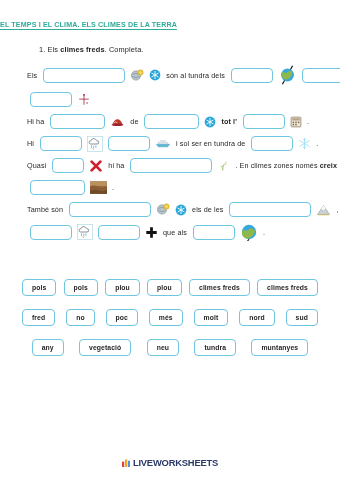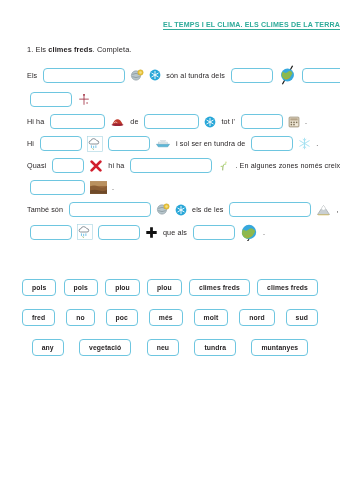--- a/index.html
+++ b/index.html
@@ -8,34 +8,34 @@
     width:340px;height:480px;
     background:#ffffff;
     font-family:"Liberation Sans","DejaVu Sans",sans-serif;
     color:#231f20;
     overflow:hidden;
     position:relative;
   }
   .sheet{position:relative;width:340px;height:480px;box-sizing:border-box;}
 
   
-  .title-wrap{text-align:right;padding-top:13px;padding-left:44px;}
+  .title-wrap{text-align:left;padding-top:13px;}
   .title{
     display:inline-block;
     font-size:7.1px;
     font-weight:bold;
     letter-spacing:.15px;
     color:#2fab9a;
     text-decoration:underline;
     text-underline-offset:1.5px;
   }
 
   
   .instruction{
-    margin:14px 0 0 27px;
+    margin:14px 0 0 39px;
     font-size:7.4px;
     color:#231f20;
     letter-spacing:.1px;
   }
   .instruction b{font-weight:bold;}
 
   
   .exercise{margin:10px 0 0 27px;width:300px;}
   .line{
     display:flex;
@@ -45,21 +45,21 @@
     margin-bottom:5px;
   }
   .txt{
     font-size:7.2px;
     color:#231f20;
     white-space:nowrap;
     margin:0 3px;
     letter-spacing:.1px;
   }
   .txt.first{margin-left:0;}
-  .txt b{font-weight:normal;}
+  .txt b{font-weight:bold;}
 
   
   .blank{
     box-sizing:border-box;
     height:15px;
     border:1px solid #6ec6e0;
     border-radius:4px;
     background:#ffffff;
     margin:0 3px;
     flex:0 0 auto;
@@ -267,21 +267,21 @@
       <span class="txt">hi ha</span>
       <input class="blank w-xxl" style="">
       <span class="pic">
         <svg width="13" height="13" viewBox="0 0 16 16">
           <path d="M7 14q0-5 1-7" stroke="#6f9b2e" stroke-width=".9" fill="none"></path>
           <path d="M8 7q2-2 3.4-1.2T8 7z" fill="#8cc63e"></path>
           <path d="M7.6 9.4q-2.2-1.6-3.2-.6t3.2.6z" fill="#a7d05a"></path>
           <circle cx="11" cy="4" r="1" fill="#cfe08a"></circle>
         </svg>
       </span>
-      <span class="txt"><span>. En algunes zones només</span> <b>creix</b> </span>
+      <span class="txt"><span>. En climes zones només</span> <b>creix</b> </span>
     </div>
 
     <div class="line">
       <input class="blank w-lg" style="">
       <span class="pic">
         <svg width="17" height="13" viewBox="0 0 22 16">
           <rect x="0" y="0" width="22" height="16" fill="#9c6b3f"></rect>
           <rect x="0" y="0" width="22" height="6" fill="#b9905f"></rect>
           <path d="M0 7q5-3 11 0t11-1v10H0z" fill="#8a5d35"></path>
           <path d="M0 12q6-2 12 0t10-1v5H0z" fill="#6f4a29"></path>
@@ -375,14 +375,26 @@
     </div>
     <div class="wb-row r3">
       <span class="chip">any</span>
       <span class="chip">vegetació</span>
       <span class="chip">neu</span>
       <span class="chip">tundra</span>
       <span class="chip">muntanyes</span>
     </div>
   </div>
 
+  <div class="footer">
+    <span class="logo">
+      <span class="logo-mark">
+        <svg width="9" height="9" viewBox="0 0 10 10">
+          <rect x="0" y="4" width="2.4" height="6" fill="#e8423f"></rect>
+          <rect x="3.2" y="1.6" width="2.4" height="8.4" fill="#f5a623"></rect>
+          <rect x="6.4" y="3" width="2.4" height="7" fill="#4a90d9"></rect>
+        </svg>
+      </span>
+      <span class="logo-text">LIVEWORKSHEETS</span>
+    </span>
+  </div>
 
 </div>
 
 </body></html>

